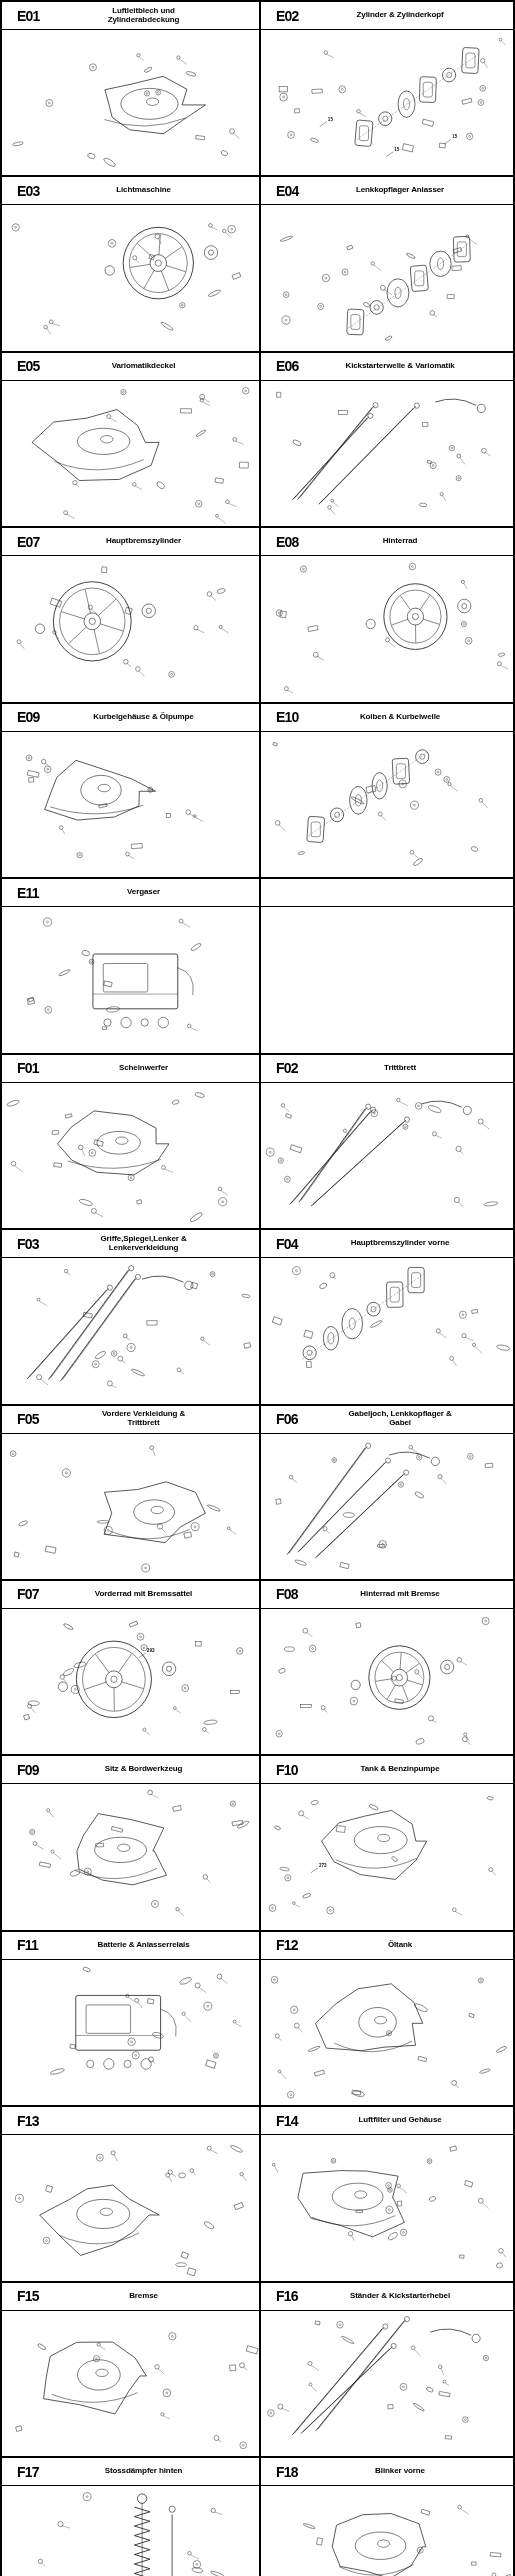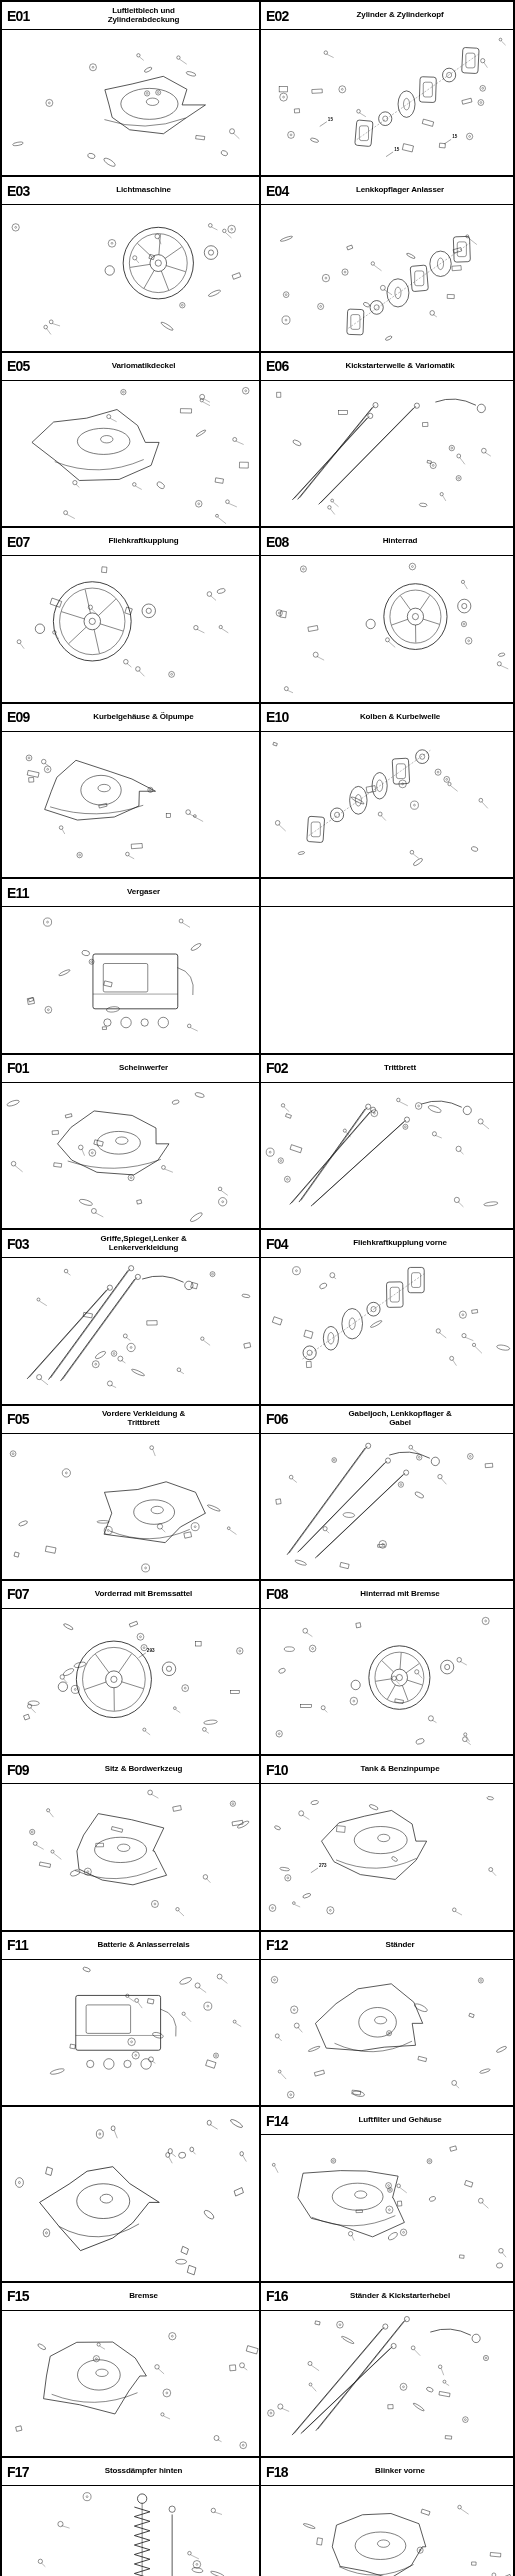--- a/index.html
+++ b/index.html
@@ -2,21 +2,21 @@
 <html style="font-size:8.2px"><head>
 <meta charset="utf-8">
 <style>
   *{margin:0;padding:0;box-sizing:border-box}
   html,body{background:#fff}
   body{font-family:"Liberation Sans",sans-serif;color:#000}
   .page{width:515px;height:3160px;border:1.5px solid #000;background:#fff}
   .grid{width:100%;height:100%;display:grid;grid-template-columns:101fr 99fr;grid-template-rows:repeat(18,1fr)}
   .cell{border:0.8px solid #000;display:flex;flex-direction:column;min-width:0;min-height:0;background:#fff}
   .hd{flex:0 0 28px;border-bottom:1.3px solid #000;position:relative;display:flex;align-items:center;justify-content:center;overflow:hidden}
-  .code{position:absolute;left:5px;top:50%;transform:translateY(-50%);font-weight:bold;font-size:14px;letter-spacing:-0.8px}
+  .code{position:absolute;left:15px;top:50%;transform:translateY(-50%);font-weight:bold;font-size:14px;letter-spacing:-0.8px}
   .title{font-weight:bold;font-size:8px;line-height:1.12;text-align:center;white-space:pre-line;letter-spacing:-0.1px;padding:0 14px 0 40px;width:100%}
   .bd{flex:1;position:relative;overflow:hidden}
   svg.diag{position:absolute;inset:0;width:100%;height:100%}
   svg text{font-family:"Liberation Sans",sans-serif}
 </style>
 </head>
 <body>
 
 <div class="page">
   <div class="grid" id="grid">
@@ -297,21 +297,21 @@
             <line stroke="#1a1a1a" x1="142.42429063189775" y1="229.83559192717075" x2="152.91915885545313" y2="238.62096353946254" stroke-width="0.6"></line>
             <circle fill="none" stroke="#1a1a1a" cx="376.39304364286363" cy="127.21125366538763" r="5.265919039724395" stroke-width="0.9"></circle>
             <circle fill="none" stroke="#1a1a1a" cx="376.39304364286363" cy="127.21125366538763" r="1.8" stroke-width="0.7"></circle>
             <ellipse fill="none" stroke="#1a1a1a" cx="319.9350141240284" cy="235.05002299696207" rx="7.542777951806784" ry="3.268797012511641" stroke-width="0.9" transform="rotate(6 319 235)"></ellipse>
           </svg>
     </div>
   </section>
 
   <section class="cell">
     <header class="hd">
-      <span class="title">Fliehkraftkupplung</span>
+      <span class="title">Hauptbremszylinder</span>
       <span class="code">E07</span>
     </header>
     <div class="bd">
       <svg class="diag" viewBox="0 0 497 276" preserveAspectRatio="none">
             <circle fill="none" stroke="#1a1a1a" cx="174.53929527662694" cy="124.03305146563798" r="75.18343393877149" stroke-width="1.6"></circle>
             <circle fill="none" stroke="#1a1a1a" cx="174.53929527662694" cy="124.03305146563798" r="63.183433938771486" stroke-width="1"></circle>
             <circle fill="none" stroke="#1a1a1a" cx="174.53929527662694" cy="124.03305146563798" r="16" stroke-width="1.2"></circle>
             <circle fill="none" stroke="#1a1a1a" cx="174.53929527662694" cy="124.03305146563798" r="6" stroke-width="1"></circle>
             <line fill="none" stroke="#1a1a1a" x1="189.82467910263665" y1="128.76137477221943" x2="233.94539873746695" y2="142.40951271413547" stroke-width="1"></line>
             <line fill="none" stroke="#1a1a1a" x1="178.08762093806857" y1="139.6346342379196" x2="188.3297374242208" y2="184.6680509444161" stroke-width="1"></line>
@@ -669,21 +669,21 @@
             <circle fill="none" stroke="#1a1a1a" cx="216.6766005307436" cy="181.28591582551599" r="5.3039677740307525" stroke-width="0.9"></circle>
             <circle fill="none" stroke="#1a1a1a" cx="216.6766005307436" cy="181.28591582551599" r="1.8" stroke-width="0.7"></circle>
             <ellipse fill="none" stroke="#1a1a1a" cx="471.7720964383334" cy="71.8184170909226" rx="7.8611737079918385" ry="2.934186486992985" stroke-width="0.9" transform="rotate(10 471 71)"></ellipse>
             <rect fill="none" stroke="#1a1a1a" x="158.20447689574212" y="103.16675216332078" width="16.991814751410857" height="7.658374780789018" stroke-width="0.9" transform="rotate(10 158 103)"></rect>
           </svg>
     </div>
   </section>
 
   <section class="cell">
     <header class="hd">
-      <span class="title">Fliehkraftkupplung vorne</span>
+      <span class="title">Hauptbremszylinder vorne</span>
       <span class="code">F04</span>
     </header>
     <div class="bd">
       <svg class="diag" viewBox="0 0 497 276" preserveAspectRatio="none">
             <circle fill="none" stroke="#1a1a1a" cx="95.93249746132642" cy="179.90546878334135" r="13" stroke-width="1.3"></circle>
             <circle fill="none" stroke="#1a1a1a" cx="95.93249746132642" cy="179.90546878334135" r="5" stroke-width="0.9"></circle>
             <ellipse fill="none" stroke="#1a1a1a" cx="137.93249746132642" cy="152.30546878334135" rx="14.960578709840775" ry="22.414614982903004" stroke-width="1.3"></ellipse>
             <ellipse fill="none" stroke="#1a1a1a" cx="137.93249746132642" cy="152.30546878334135" rx="6" ry="11" stroke-width="0.9"></ellipse>
             <ellipse fill="none" stroke="#1a1a1a" cx="179.93249746132642" cy="124.70546878334135" rx="20.347715198993683" ry="28.85194138251245" stroke-width="1.3"></ellipse>
             <ellipse fill="none" stroke="#1a1a1a" cx="179.93249746132642" cy="124.70546878334135" rx="6" ry="11" stroke-width="0.9"></ellipse>
@@ -1038,21 +1038,21 @@
             <line stroke="#1a1a1a" x1="380.1458297437057" y1="51.378321159631014" x2="394.7082128273323" y2="61.792922956636176" stroke-width="0.6"></line>
             <ellipse fill="none" stroke="#1a1a1a" cx="163.89033867698163" cy="17.716299559921026" rx="7.433666622266173" ry="3.4441369345411657" stroke-width="0.9" transform="rotate(21 163 17)"></ellipse>
             <circle fill="none" stroke="#1a1a1a" cx="260.36520228441805" cy="76.67757377400994" r="3.7175381903070956" stroke-width="0.9"></circle>
             <line stroke="#1a1a1a" x1="262.36520228441805" y1="79.67757377400994" x2="271.00123381242156" y2="91.28687629685737" stroke-width="0.6"></line>
           </svg>
     </div>
   </section>
 
   <section class="cell">
     <header class="hd">
-      <span class="title">Ständer</span>
+      <span class="title">Öltank</span>
       <span class="code">F12</span>
     </header>
     <div class="bd">
       <svg class="diag" viewBox="0 0 497 276" preserveAspectRatio="none">
             <path fill="none" stroke="#1a1a1a" d="M298.3,120.2L304.8,161.9L243.1,165.4L197.6,172.1L128.7,167.2L107.4,120.2L148.0,82.9L191.3,54.7L257.0,45.2L301.5,80.1L319.0,120.2Z" stroke-width="1.4" stroke-linejoin="round"></path>
             <ellipse fill="none" stroke="#1a1a1a" cx="229.95718574803323" cy="118.16984778875485" rx="37.0860678460449" ry="28.045563096180558" stroke-width="1.1"></ellipse>
             <ellipse fill="none" stroke="#1a1a1a" cx="235.95718574803323" cy="114.16984778875485" rx="12" ry="7" stroke-width="1"></ellipse>
             <path fill="none" stroke="#1a1a1a" d="M145,158 Q221,192 298,154" stroke-width="1"></path>
             <circle fill="none" stroke="#1a1a1a" cx="433.7594359200448" cy="38.86994479596615" r="4.855993482633494" stroke-width="0.9"></circle>
             <circle fill="none" stroke="#1a1a1a" cx="433.7594359200448" cy="38.86994479596615" r="1.8" stroke-width="0.7"></circle>
@@ -1079,20 +1079,24 @@
             <line stroke="#1a1a1a" x1="72.50152471940964" y1="127.44123532995582" x2="81.62031396664679" y2="137.28678872529417" stroke-width="0.6"></line>
             <rect fill="none" stroke="#1a1a1a" x="180.12749840226024" y="246.8807684108615" width="16.7856190148741" height="7.2055706307291985" stroke-width="0.9" transform="rotate(7 180 246)"></rect>
             <ellipse fill="none" stroke="#1a1a1a" cx="104.48662162479013" cy="168.96241100877523" rx="12.092561842873693" ry="2.445707810483873" stroke-width="0.9" transform="rotate(-21 104 168)"></ellipse>
             <circle fill="none" stroke="#1a1a1a" cx="381.10538796242326" cy="233.22910527139902" r="4.73310012454167" stroke-width="0.9"></circle>
             <line stroke="#1a1a1a" x1="383.10538796242326" y1="236.22910527139902" x2="390.90190128423274" y2="243.28892859630287" stroke-width="0.6"></line>
           </svg>
     </div>
   </section>
 
   <section class="cell">
+    <header class="hd">
+      <span class="title"></span>
+      <span class="code">F13</span>
+    </header>
     <div class="bd">
       <svg class="diag" viewBox="0 0 497 276" preserveAspectRatio="none">
             <path fill="none" stroke="#1a1a1a" d="M284.4,151.8L252.5,184.5L214.2,208.5L151.8,228.6L110.9,190.6L72.7,151.8L129.8,122.6L164.5,102.2L214.3,95.0L247.0,121.9L304.1,151.8Z" stroke-width="1.4" stroke-linejoin="round"></path>
             <ellipse fill="none" stroke="#1a1a1a" cx="195.73675806820393" cy="149.8242420903407" rx="51.24666610173881" ry="27.66659304127097" stroke-width="1.1"></ellipse>
             <ellipse fill="none" stroke="#1a1a1a" cx="201.73675806820393" cy="145.8242420903407" rx="12" ry="7" stroke-width="1"></ellipse>
             <path fill="none" stroke="#1a1a1a" d="M110,190 Q187,225 265,186" stroke-width="1"></path>
             <ellipse fill="none" stroke="#1a1a1a" cx="453.4816832859069" cy="26.073004830628633" rx="12.654951088130474" ry="3.456453495286405" stroke-width="0.9" transform="rotate(26 453 26)"></ellipse>
             <circle fill="none" stroke="#1a1a1a" cx="320.40937991067767" cy="76.33763093873858" r="3.8166842034552246" stroke-width="0.9"></circle>
             <line stroke="#1a1a1a" x1="322.40937991067767" y1="79.33763093873858" x2="329.1386048961431" y2="89.52672264748253" stroke-width="0.6"></line>
             <rect fill="none" stroke="#1a1a1a" x="361.84601668454707" y="251.61912935227156" width="13.86109860893339" height="11.759269187226892" stroke-width="0.9" transform="rotate(17 361 251)"></rect>

